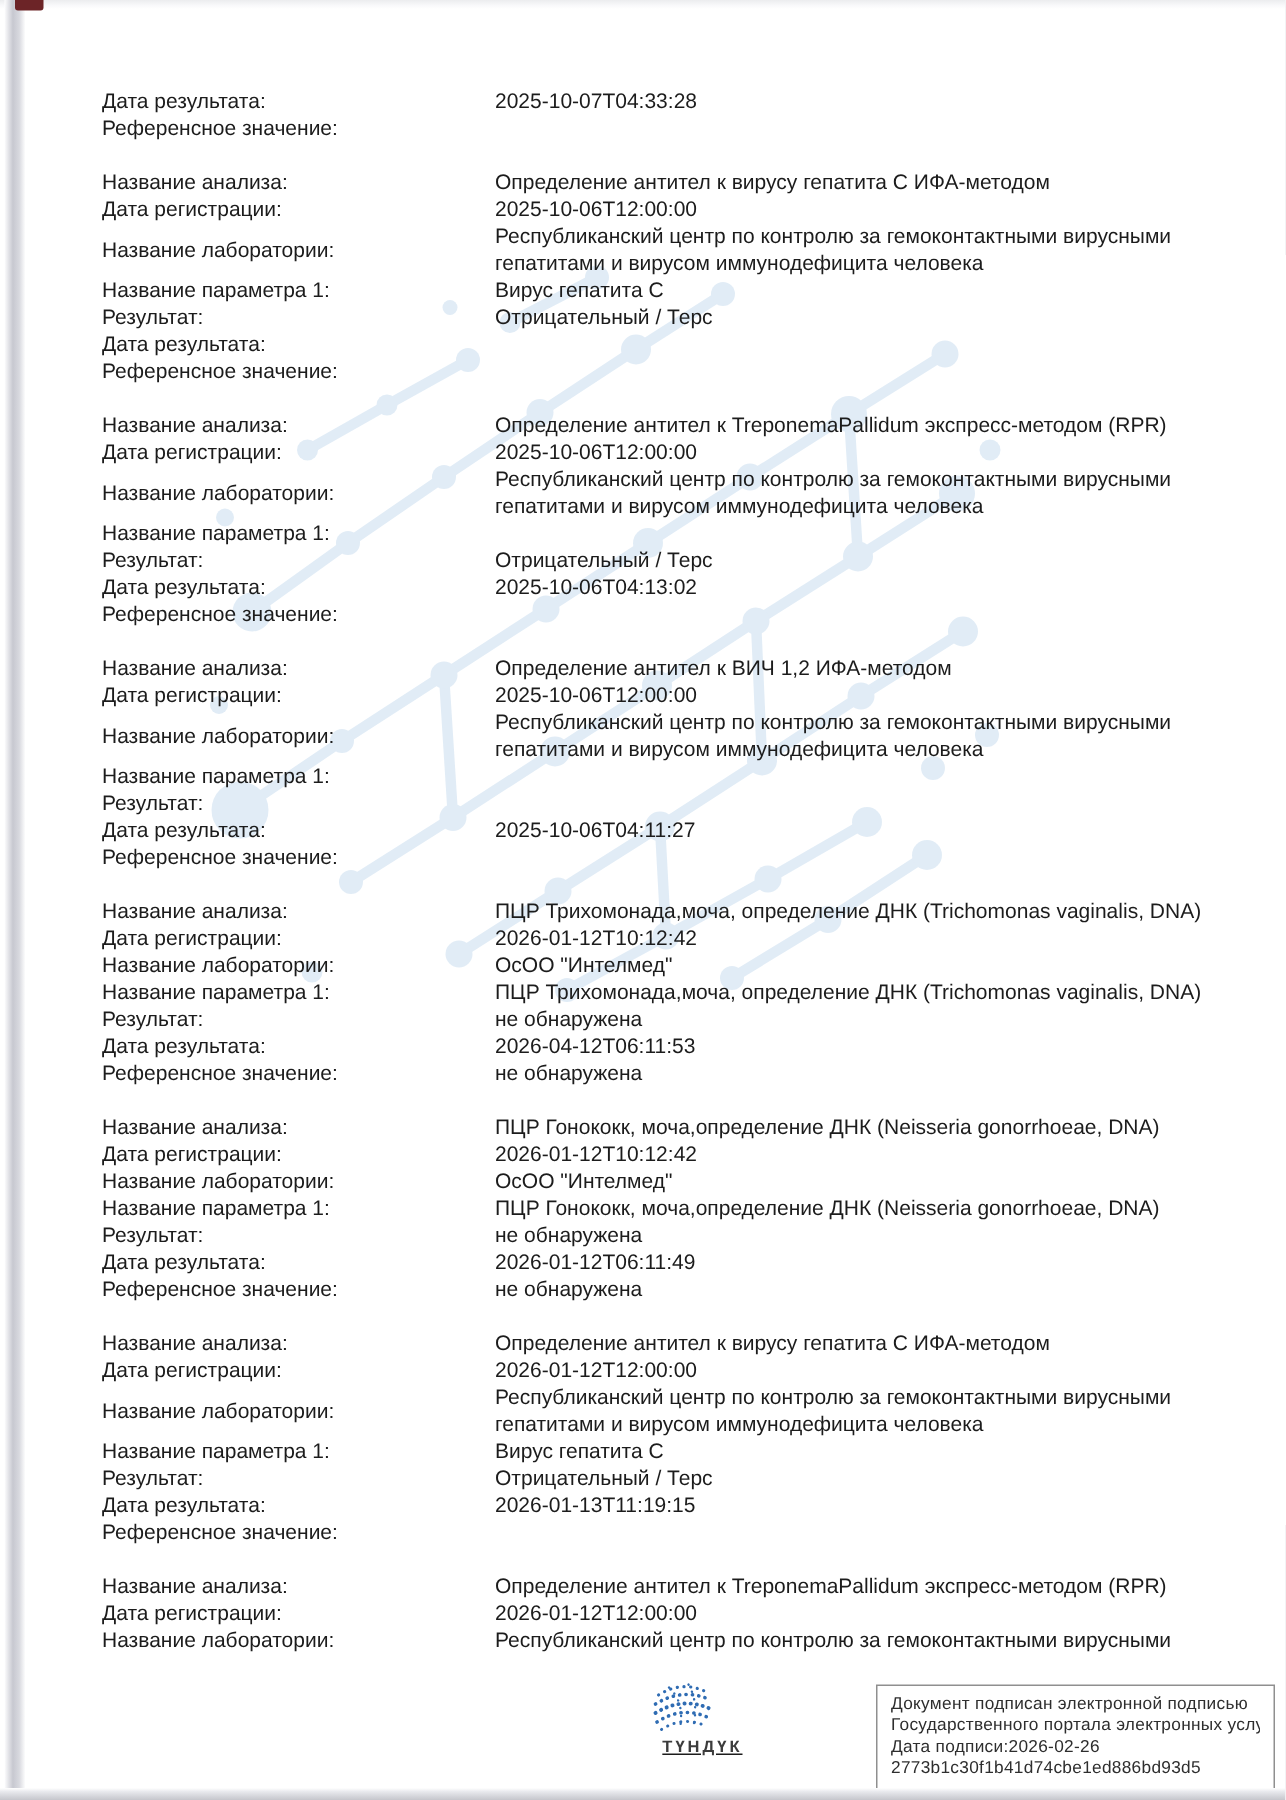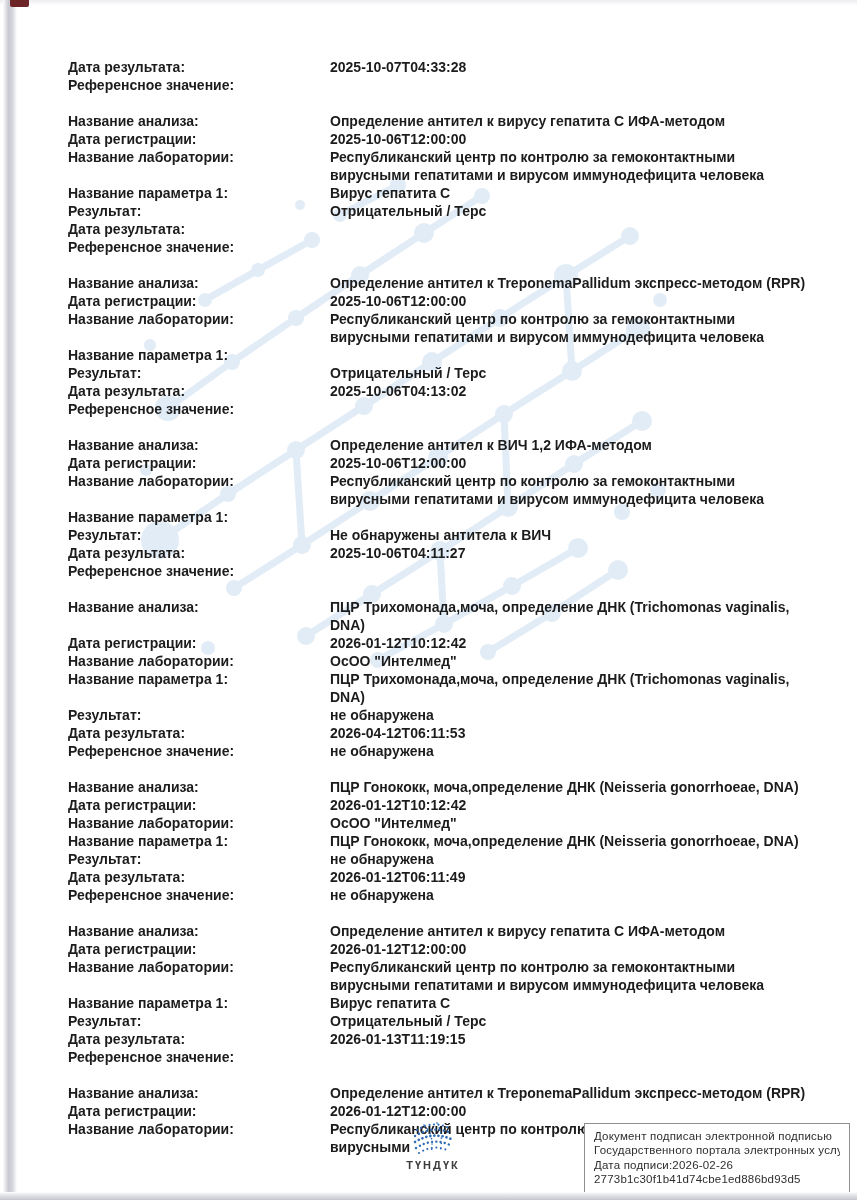--- a/index.html
+++ b/index.html
@@ -24,26 +24,26 @@
   .corner-mark{position:absolute;left:10px;top:0;width:19px;height:7px;
     background:var(--corner_mark,#6c2427);border-radius:0 0 2px 2px;z-index:4;}
 
   
   .watermark{position:absolute;left:0;top:0;width:857px;height:1200px;
     color:var(--watermark,#c9ddef);opacity:.55;z-index:1;pointer-events:none;}
 
   
   .content{position:relative;z-index:2;padding:58px 40px 0 68px;}
   .section{margin-bottom:18px;}
-  .row{display:flex;font-weight:bold;}
+  .row{display:flex;align-items:center;}
   .lbl{flex:0 0 262px;font-size:14px;line-height:18px;}
   .val{flex:0 0 480px;max-width:480px;font-size:14px;line-height:18px;min-height:18px;}
 
   
-  .footer-logo{position:absolute;left:393px;top:1117px;width:80px;text-align:center;z-index:2;}
+  .footer-logo{position:absolute;left:415px;top:1117px;width:80px;text-align:right;z-index:2;text-decoration:underline;}
   .footer-logo .globe{display:block;margin:0 auto;color:var(--accent,#2f6cb3);}
   .footer-logo .brand{display:block;margin-top:2px;font-size:11px;font-weight:bold;
     letter-spacing:2px;color:#3c3c3c;}
   .sign-box{position:absolute;left:584px;top:1123px;width:266px;box-sizing:border-box;
     border:1px solid #8f8f8f;background:#fff;padding:5px 9px;z-index:2;}
   .sign-box .sline{font-size:11.5px;line-height:14.4px;letter-spacing:.2px;color:#2e2e2e;
     white-space:nowrap;overflow:hidden;}
 </style>
 </head>
 <body>
@@ -195,21 +195,20 @@
         </div>
         <div class="row">
           <div class="lbl">Название лаборатории:</div>
           <div class="val">Республиканский центр по контролю за гемоконтактными вирусными гепатитами и вирусом иммунодефицита человека</div>
         </div>
         <div class="row">
           <div class="lbl">Название параметра 1:</div>
         </div>
         <div class="row">
           <div class="lbl">Результат:</div>
-          <div class="val">Не обнаружены антитела к ВИЧ</div>
         </div>
         <div class="row">
           <div class="lbl">Дата результата:</div>
           <div class="val">2025-10-06T04:11:27</div>
         </div>
         <div class="row">
           <div class="lbl">Референсное значение:</div>
           <div class="val"></div>
         </div>
       </div>

